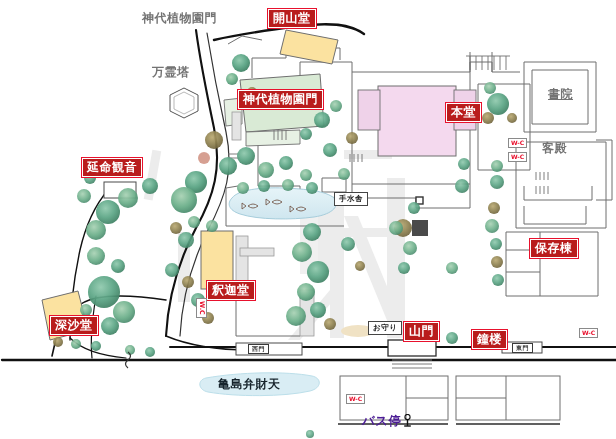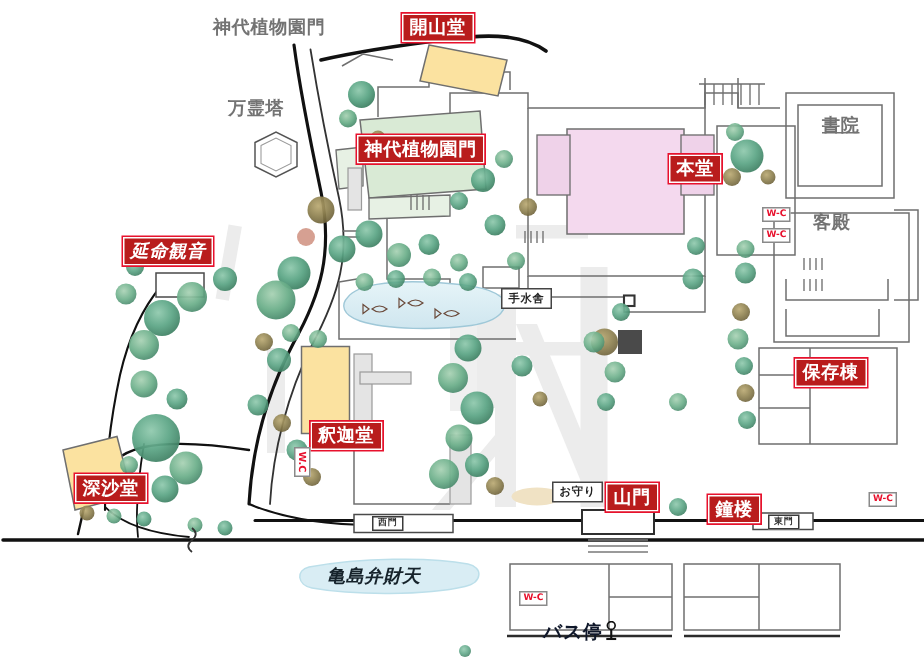--- a/index.html
+++ b/index.html
@@ -59,32 +59,31 @@
     font-size:6.5px;
     font-weight:bold;
     padding:2px 1px;
     writing-mode:vertical-rl;
     letter-spacing:0;
   }
   .lbl-water{
     color:#16232b;
     font-size:12px;
     font-weight:bold;
-    font-style:italic;
   }
   .lbl-gate-sm{
     background:#ffffff;
     border:1px solid #3a3a3a;
     color:#333;
     font-size:6px;
     font-weight:bold;
     padding:1px 3px;
   }
   .lbl-bus{
-    color:#0f172a;
+    color:#4c1d95;
     font-size:12.5px;
     font-weight:bold;
   }
   .bus-icon{
     display:inline-block;
     vertical-align:-2px;
     margin-left:1px;
   }
 </style>
 </head>
@@ -398,25 +397,25 @@
   <div class="lbl lbl-plain" style="left:142px;top:12px;">神代植物園門</div>
 
   <div class="lbl lbl-red" style="left:268px;top:9px;">開山堂</div>
 
   <div class="lbl lbl-plain" style="left:152px;top:66px;">万霊塔</div>
 
   <div class="lbl lbl-red" style="left:238px;top:90px;">神代植物園門</div>
 
   <div class="lbl lbl-red" style="left:401px;top:103px;margin-left:45px;">本堂</div>
 
-  <div class="lbl lbl-plain" style="left:548px;top:77px;text-decoration:underline;">書院</div>
+  <div class="lbl lbl-plain" style="left:548px;top:88px;text-decoration:underline;">書院</div>
 
   <div class="lbl lbl-plain" style="left:542px;top:142px;">客殿</div>
 
-  <div class="lbl lbl-red" style="left:82px;top:158px;font-style:italic;">延命観音</div>
+  <div class="lbl lbl-red" style="left:82px;top:158px;">延命観音</div>
 
   <div class="lbl lbl-box" style="left:334px;top:192px;">手水舎</div>
 
   <div class="lbl lbl-red" style="left:530px;top:239px;text-align:center;">保存棟</div>
 
   <div class="lbl lbl-red" style="left:207px;top:281px;">釈迦堂</div>
 
   <div class="lbl lbl-red" style="left:2px;top:316px;margin-left:48px;">深沙堂</div>
 
   <div class="lbl lbl-box" style="left:368px;top:321px;">お守り</div>

